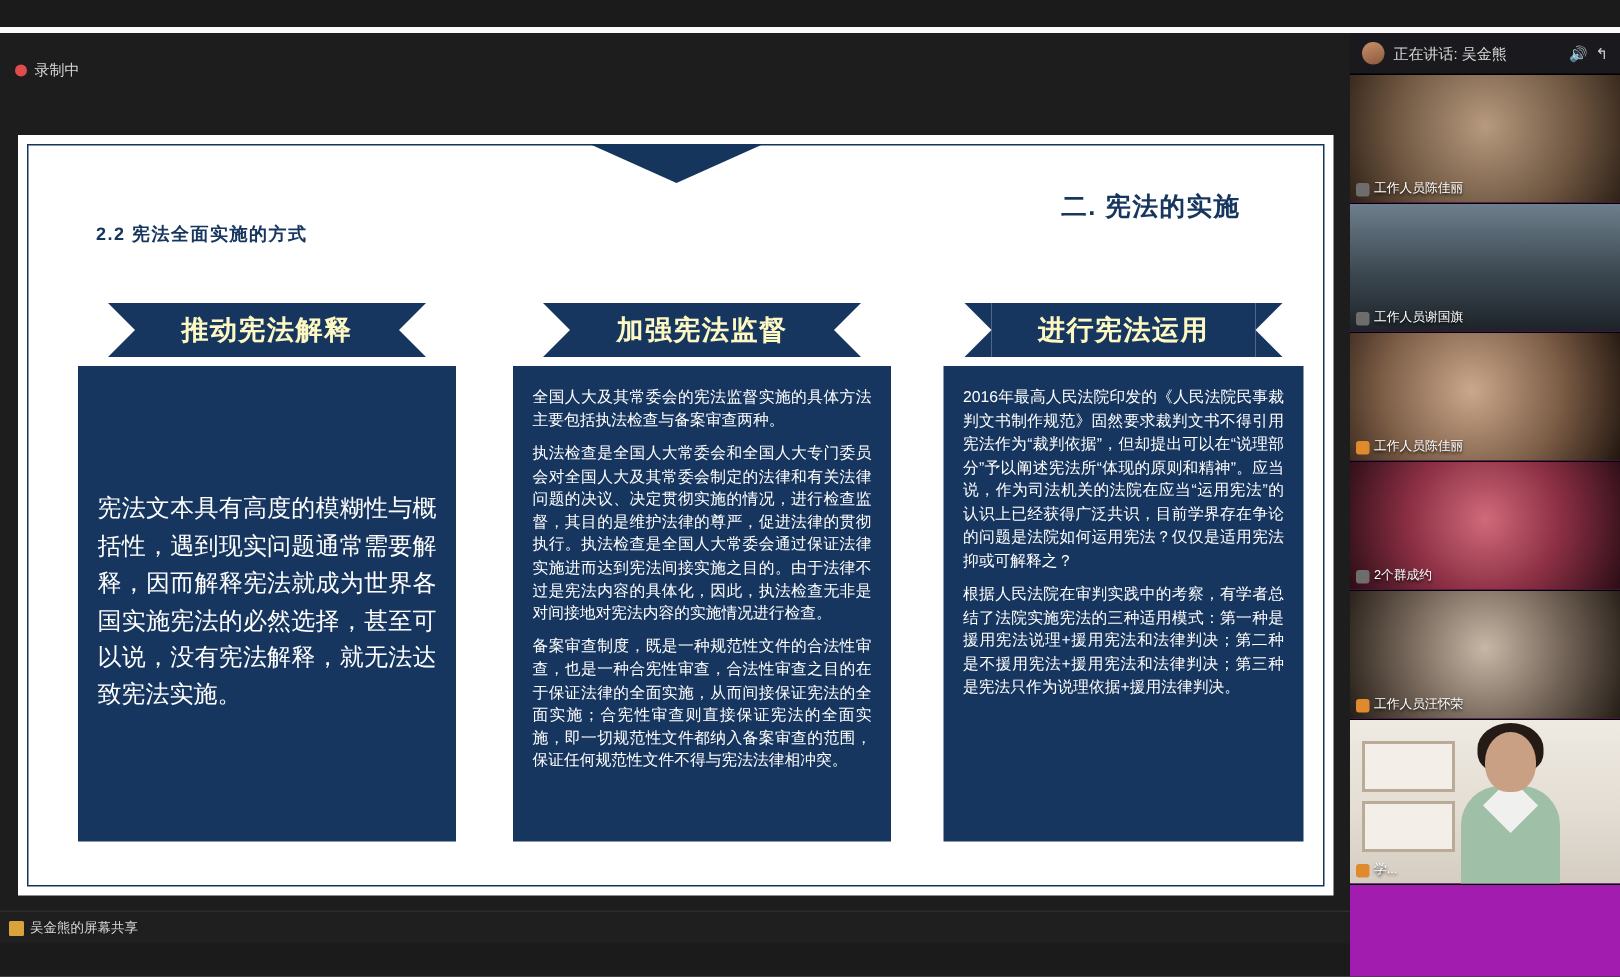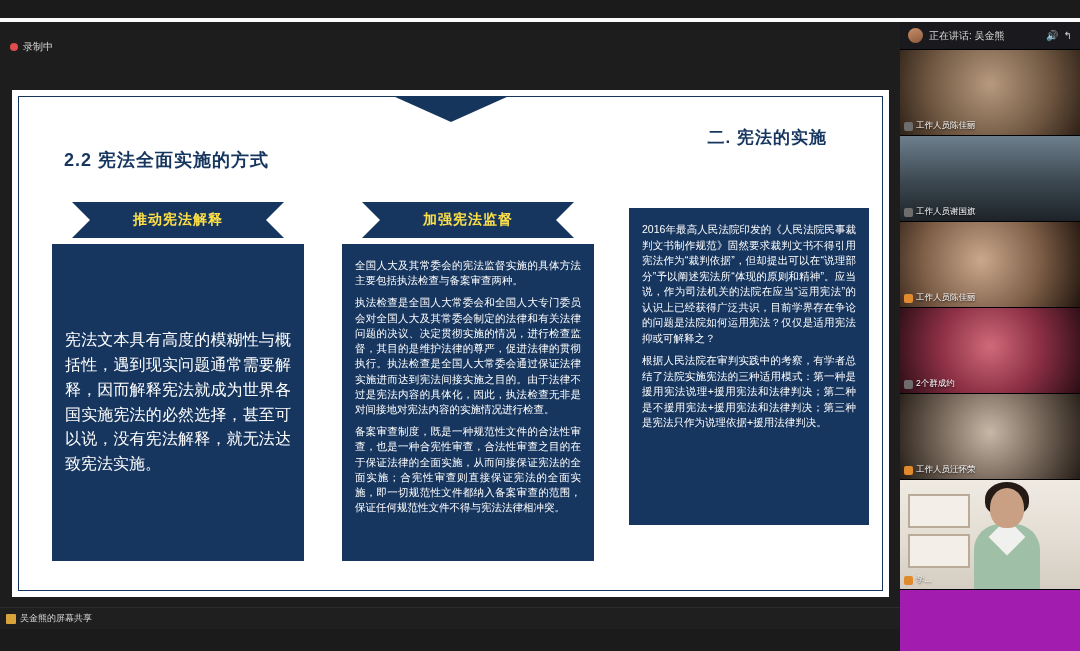--- a/index.html
+++ b/index.html
@@ -50,33 +50,33 @@
     border-right: 58px solid transparent;
     border-top: 26px solid #15355c;
   }
   .slide-title-right {
     position: absolute; right: 62px; top: 36px;
     color: #16365f; font-size: 17px; font-weight: bold;
     letter-spacing: 1px;
   }
   .slide-sub-left {
     position: absolute; left: 52px; top: 58px;
-    color: #16365f; font-size: 18px; font-weight: bold;
+    color: #16365f; font-size: 12px; font-weight: bold;
     letter-spacing: 1px;
   }
 
   
   .col { position: absolute; top: 112px; }
   .col1 { left: 40px; width: 252px; }
   .col2 { left: 330px; width: 252px; }
   .col3 { left: 617px; width: 240px; }
 
   .ribbon {
     position: relative; height: 36px; display: flex; align-items: center; justify-content: center;
-    background: #16365f; color: #fde047; font-size: 14px; font-weight: bold;
+    background: #16365f; color: #fef9c3; font-size: 18px; font-weight: bold;
     letter-spacing: 1px;
     width: 176px; margin: 0 auto;
   }
   .ribbon::before, .ribbon::after {
     content: ""; position: absolute; top: 0; width: 0; height: 0;
   }
   .ribbon::before {
     left: -18px;
     border-top: 18px solid #16365f; border-bottom: 18px solid #16365f;
     border-left: 18px solid transparent;
@@ -218,20 +218,21 @@
       <div class="col col2">
         <div class="ribbon">加强宪法监督</div>
         <div class="panel small">
           <p>全国人大及其常委会的宪法监督实施的具体方法主要包括执法检查与备案审查两种。</p>
           <p>执法检查是全国人大常委会和全国人大专门委员会对全国人大及其常委会制定的法律和有关法律问题的决议、决定贯彻实施的情况，进行检查监督，其目的是维护法律的尊严，促进法律的贯彻执行。执法检查是全国人大常委会通过保证法律实施进而达到宪法间接实施之目的。由于法律不过是宪法内容的具体化，因此，执法检查无非是对间接地对宪法内容的实施情况进行检查。</p>
           <p>备案审查制度，既是一种规范性文件的合法性审查，也是一种合宪性审查，合法性审查之目的在于保证法律的全面实施，从而间接保证宪法的全面实施；合宪性审查则直接保证宪法的全面实施，即一切规范性文件都纳入备案审查的范围，保证任何规范性文件不得与宪法法律相冲突。</p>
         </div>
       </div>
 
       <div class="col col3">
+        <div class="ribbon">进行宪法运用</div>
         <div class="panel small3">
           <p>2016年最高人民法院印发的《人民法院民事裁判文书制作规范》固然要求裁判文书不得引用宪法作为“裁判依据”，但却提出可以在“说理部分”予以阐述宪法所“体现的原则和精神”。应当说，作为司法机关的法院在应当“运用宪法”的认识上已经获得广泛共识，目前学界存在争论的问题是法院如何运用宪法？仅仅是适用宪法抑或可解释之？</p>
           <p>根据人民法院在审判实践中的考察，有学者总结了法院实施宪法的三种适用模式：第一种是援用宪法说理+援用宪法和法律判决；第二种是不援用宪法+援用宪法和法律判决；第三种是宪法只作为说理依据+援用法律判决。</p>
         </div>
       </div>
     </div>
 
     <div class="taskbar">
       <div class="tb-item">
         <span class="tb-swatch"></span>

